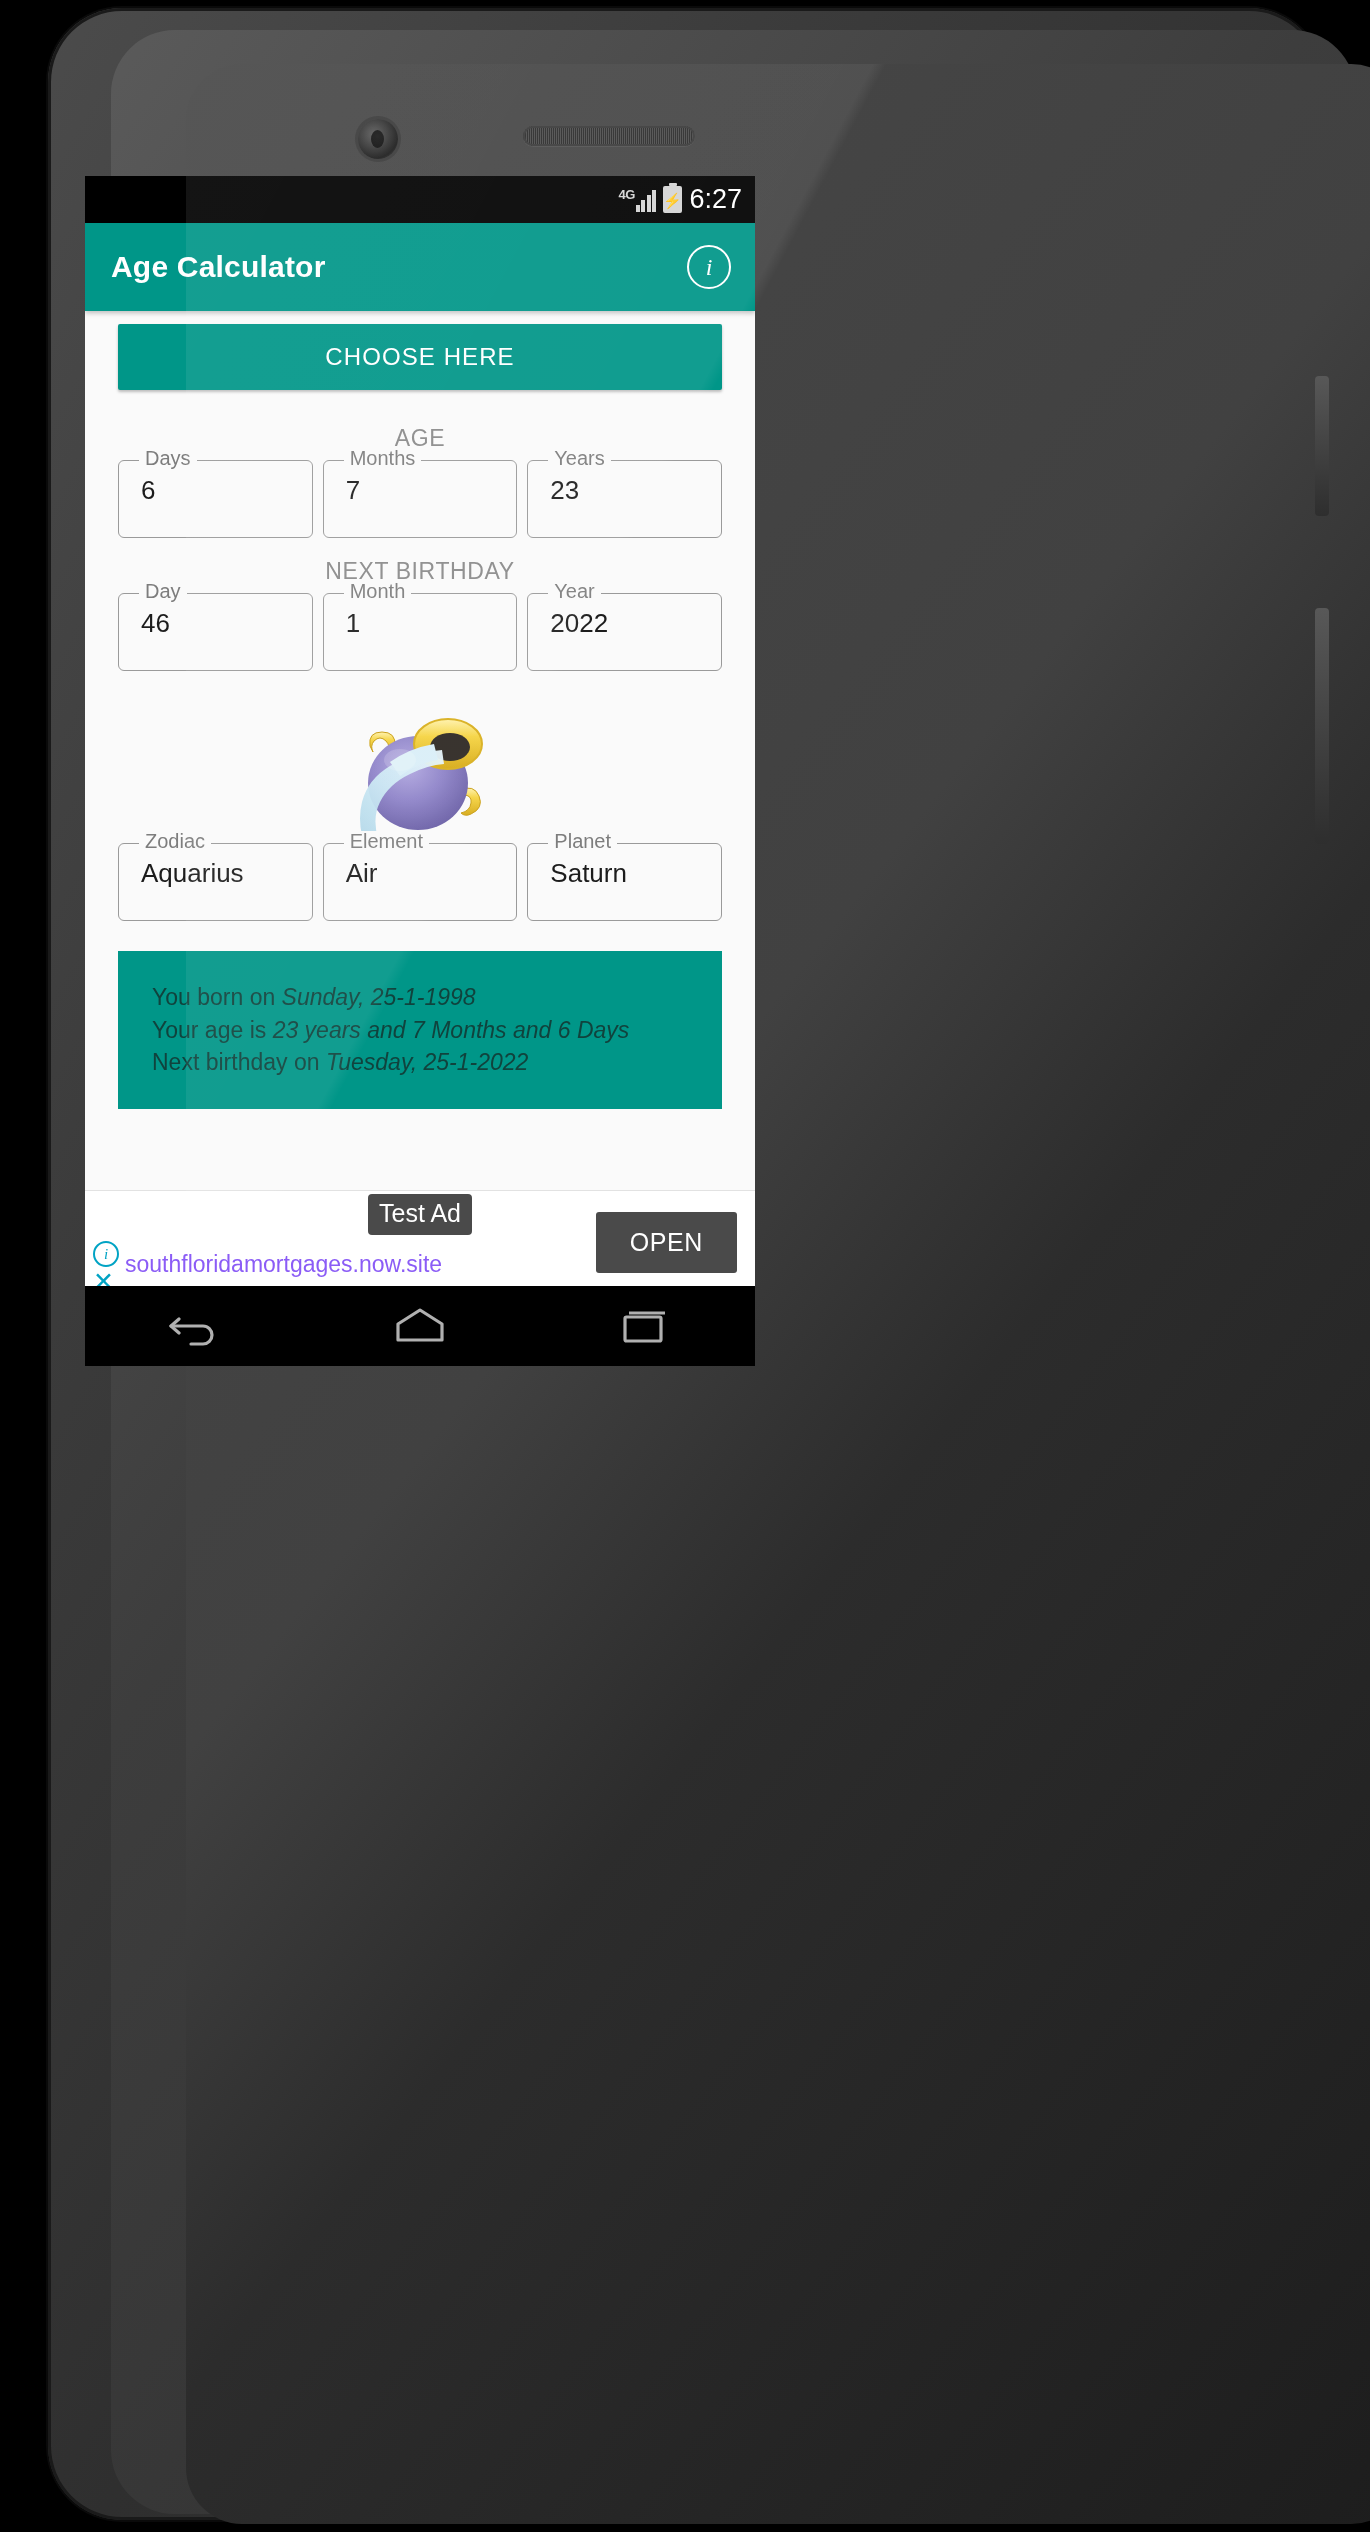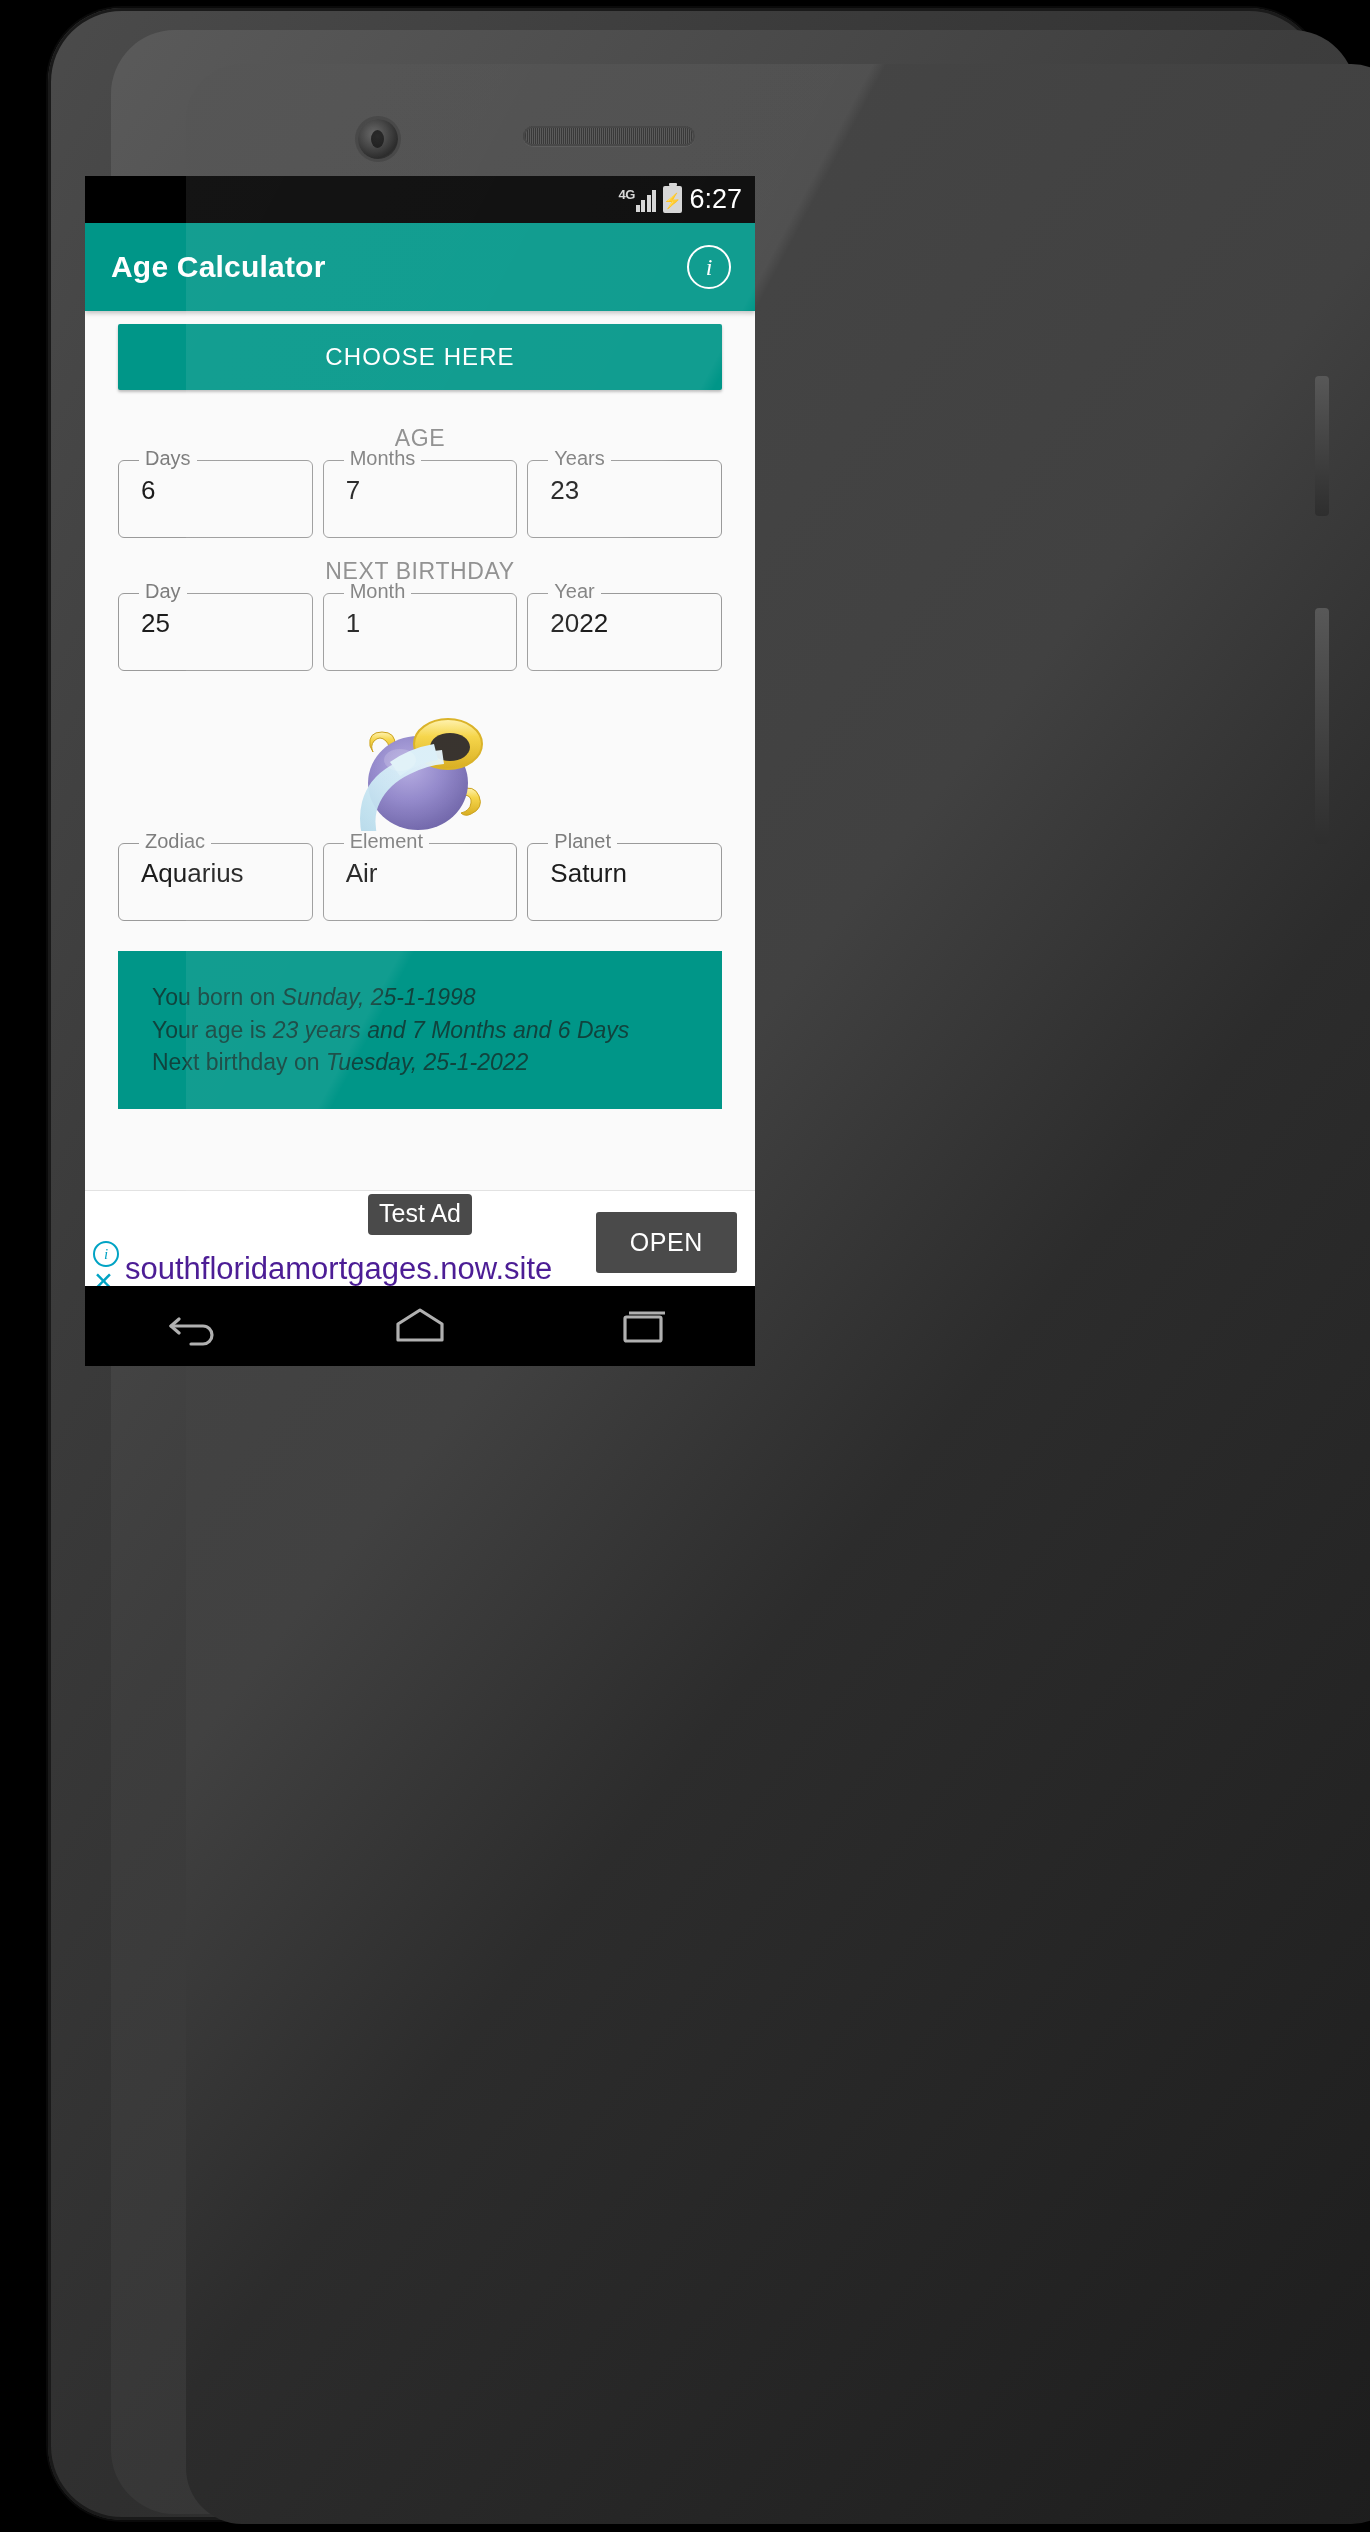--- a/index.html
+++ b/index.html
@@ -337,22 +337,22 @@
     position: absolute;
     left: 8px; top: 78px;
     color: #00a3c4;
     font-size: 25px;
     line-height: 1;
     cursor: pointer;
   }
   #ad-url {
     position: absolute;
     left: 40px; top: 62px;
-    color: #4c1d95;
-    font-size: 31px;
+    color: #8b5cf6;
+    font-size: 23px;
     line-height: 1;
   }
   #ad-headline {
     position: absolute;
     left: 40px; top: 97px;
     color: #2a2a2a;
     font-size: 31px;
     font-weight: bold;
     line-height: 1;
     white-space: nowrap;
@@ -446,21 +446,21 @@
         <span class="field-label">Years</span>
         <span class="field-value">23</span>
       </div>
     </div>
 
     <div class="section-caption tight">NEXT BIRTHDAY</div>
 
     <div class="field-row">
       <div class="outlined-field">
         <span class="field-label">Day</span>
-        <span class="field-value">25</span>
+        <span class="field-value">46</span>
       </div>
       <div class="outlined-field">
         <span class="field-label">Month</span>
         <span class="field-value">1</span>
       </div>
       <div class="outlined-field">
         <span class="field-label">Year</span>
         <span class="field-value">2022</span>
       </div>
     </div>

